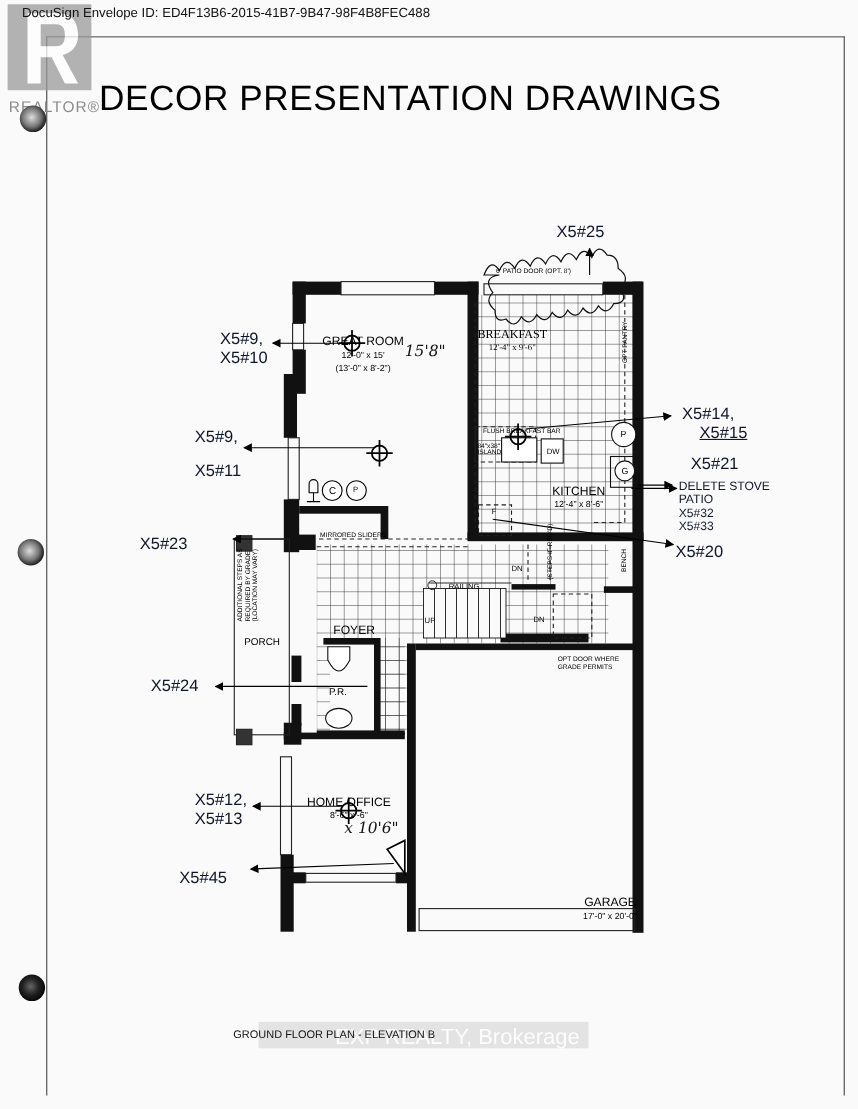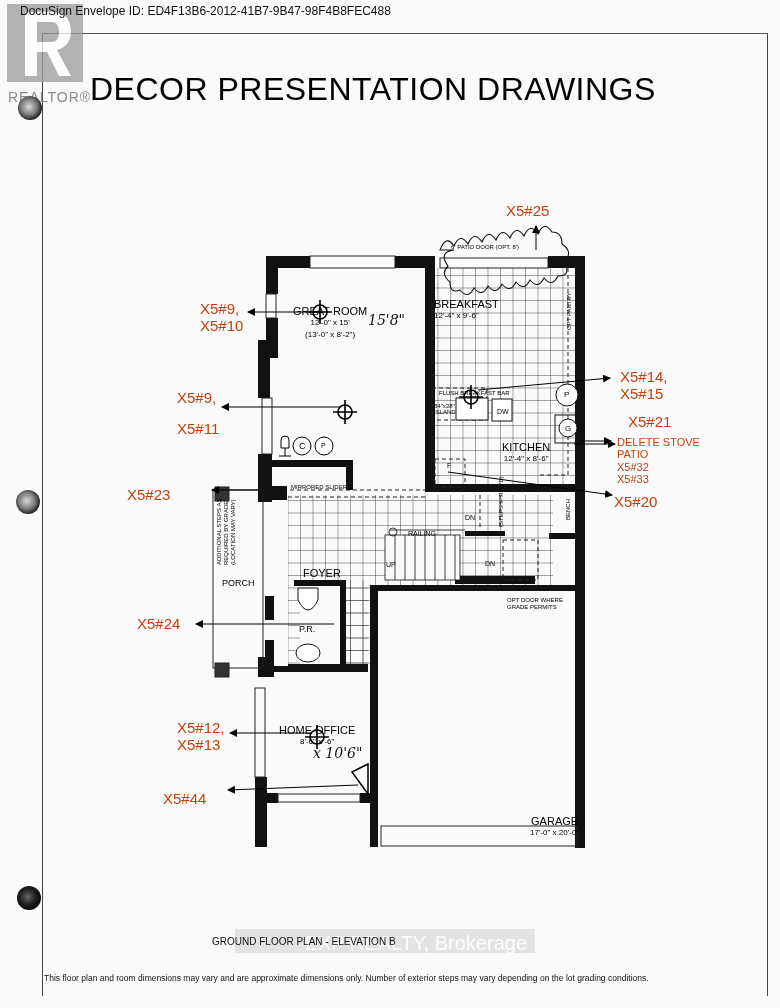--- a/index.html
+++ b/index.html
@@ -6,21 +6,21 @@
   body { width:780px; height:1008px; background:#fafafa; position:relative; overflow:hidden; font-family:"Liberation Sans", sans-serif; color:#111; }
   .envelope-id { position:absolute; left:20px; top:4px; font-size:12px; color:#111; z-index:5; }
   .realtor-logo { position:absolute; left:4px; top:4px; width:80px; height:100px; z-index:1; }
   .realtor-r { position:absolute; left:3px; top:0; width:76px; height:78px; background:#9a9a9a; opacity:.75; }
   .realtor-text { position:absolute; left:4px; top:85px; font-size:14px; color:#8a8a8a; letter-spacing:1px; }
   .sheet-border { position:absolute; left:42px; top:33px; width:724px; height:962px; border-left:1px solid #444; border-top:1px solid #555; border-right:1px solid #444; }
   .page-title { position:absolute; left:90px; top:50px; font-size:32px; font-weight:normal; color:#000; letter-spacing:0.5px; z-index:5; }
   .hole { position:absolute; width:24px; height:24px; border-radius:50%; background:radial-gradient(circle at 45% 45%, #ddd 0%, #777 45%, #111 75%); z-index:3; }
   .hole.dark { background:radial-gradient(circle at 45% 45%, #666 0%, #222 40%, #000 80%); }
   .plan { position:absolute; left:0; top:0; width:780px; height:1008px; }
-  .callout { position:absolute; font-size:15px; line-height:18px; color:#c2410c; z-index:4; white-space:nowrap; }
+  .callout { position:absolute; font-size:15px; line-height:18px; color:#0f172a; z-index:4; white-space:nowrap; }
   .callout.small { font-size:11px; line-height:12px; }
   .room-label { position:absolute; font-size:11px; color:#000; text-align:center; z-index:4; white-space:nowrap; line-height:12px; }
   .room-dim { font-size:8px; display:block; }
   .note-small { position:absolute; font-size:6px; color:#000; z-index:4; white-space:nowrap; }
   .handwritten { position:absolute; font-family:"DejaVu Serif", serif; font-size:14px; font-style:italic; z-index:4; }
   .plan-caption { position:absolute; left:212px; top:936px; font-size:10px; color:#111; z-index:5; }
   .watermark { position:absolute; left:235px; top:929px; width:300px; height:24px; background:rgba(200,200,200,.45); font-size:20px; color:rgba(255,255,255,.9); text-align:right; padding-right:8px; box-sizing:border-box; line-height:28px; z-index:4; }
   .disclaimer { position:absolute; left:44px; top:973px; font-size:8.5px; line-height:11px; color:#111; z-index:5; }
 </style>
 </head>
@@ -29,21 +29,21 @@
 <div class="realtor-logo">
   <div class="realtor-r">
     <svg width="76" height="78" viewBox="0 0 76 78">
         <rect width="76" height="78" fill="#9a9a9a"></rect>
         <path d="M18 8 H46 C60 8 64 18 64 28 C64 38 58 44 50 46 L64 72 H52 L40 48 H30 V72 H18 Z M30 18 V38 H44 C50 38 52 34 52 28 C52 22 50 18 44 18 Z" fill="#fff"></path>
       </svg>
   </div>
   <div class="realtor-text">REALTOR®</div>
 </div>
 
-<div class="envelope-id">DocuSign Envelope ID: ED4F13B6-2012-41B7-9B47-98F4B8FEC488</div>
+<div class="envelope-id">DocuSign Envelope ID: ED4F13B6-2015-41B7-9B47-98F4B8FEC488</div>
 
 <div class="sheet-border"></div>
 
 <div class="hole" style="left:18px;top:96px;"></div>
 <div class="hole" style="left:16px;top:490px;"></div>
 <div class="hole dark" style="left:17px;top:886px;"></div>
 
 <h1 class="page-title">DECOR PRESENTATION DRAWINGS</h1>
 
 <svg class="plan" viewBox="0 0 780 1008">
@@ -176,39 +176,39 @@
     <line x1="536" y1="250" x2="536" y2="226" marker-end="url(#arr)"></line>
   </g>
 </svg>
 
 <div class="callout" style="left:506px;top:202px;">X5#25</div>
 <div class="callout" style="left:200px;top:300px;">X5#9,</div>
 <div class="callout" style="left:200px;top:317px;">X5#10</div>
 <div class="callout" style="left:177px;top:389px;">X5#9,</div>
 <div class="callout" style="left:177px;top:420px;">X5#11</div>
 <div class="callout" style="left:620px;top:368px;">X5#14,</div>
-<div class="callout" style="left:620px;top:385px;">X5#15</div>
+<div class="callout" style="left:636px;top:385px;text-decoration:underline;">X5#15</div>
 <div class="callout" style="left:628px;top:413px;">X5#21</div>
 <div class="callout small" style="left:617px;top:436px;">DELETE STOVE</div>
 <div class="callout small" style="left:617px;top:448px;">PATIO</div>
 <div class="callout small" style="left:617px;top:461px;">X5#32</div>
 <div class="callout small" style="left:617px;top:473px;">X5#33</div>
 <div class="callout" style="left:127px;top:486px;">X5#23</div>
 <div class="callout" style="left:614px;top:493px;">X5#20</div>
 <div class="callout" style="left:137px;top:615px;">X5#24</div>
 <div class="callout" style="left:177px;top:719px;">X5#12,</div>
 <div class="callout" style="left:177px;top:736px;">X5#13</div>
-<div class="callout" style="left:163px;top:790px;">X5#44</div>
+<div class="callout" style="left:163px;top:790px;">X5#45</div>
 
 <div class="room-label" style="left:293px;top:305px;">
   <span>GREAT ROOM</span>
   <span class="room-dim">12'-0" x 15'</span>
   <span class="room-dim">(13'-0" x 8'-2")</span>
 </div>
-<div class="room-label" style="left:434px;top:298px;text-align:left;">
+<div class="room-label" style="left:434px;top:298px;text-align:center;font-family:Liberation Serif, serif;">
   <span>BREAKFAST</span>
   <span class="room-dim">12'-4" x 9'-6"</span>
 </div>
 <div class="room-label" style="left:502px;top:441px;">
   <span>KITCHEN</span>
   <span class="room-dim">12'-4" x 8'-6"</span>
 </div>
 <div class="room-label" style="left:303px;top:567px;font-size:11px;">FOYER</div>
 <div class="room-label" style="left:222px;top:577px;font-size:9px;">PORCH</div>
 <div class="room-label" style="left:299px;top:623px;font-size:9px;">P.R.</div>
@@ -241,14 +241,13 @@
 <div class="note-small" style="left:507px;top:597px;">OPT DOOR WHERE</div>
 <div class="note-small" style="left:507px;top:604px;">GRADE PERMITS</div>
 <div class="note-small" style="left:216px;top:565px;width:70px;white-space:normal;transform:rotate(-90deg);transform-origin:left top;line-height:7px;">ADDITIONAL STEPS AS REQUIRED BY GRADE (LOCATION MAY VARY)</div>
 
 <div class="handwritten" style="left:368px;top:312px;">15'8"</div>
 <div class="handwritten" style="left:313px;top:745px;">x 10'6"</div>
 
 <div class="watermark">EXP REALTY, Brokerage</div>
 <div class="plan-caption">GROUND FLOOR PLAN - ELEVATION B</div>
 <div class="disclaimer">
-  <div>This floor plan and room dimensions may vary and are approximate dimensions only.  Number of exterior steps may vary depending on the lot grading conditions.</div>
 </div>
 
 </body></html>

